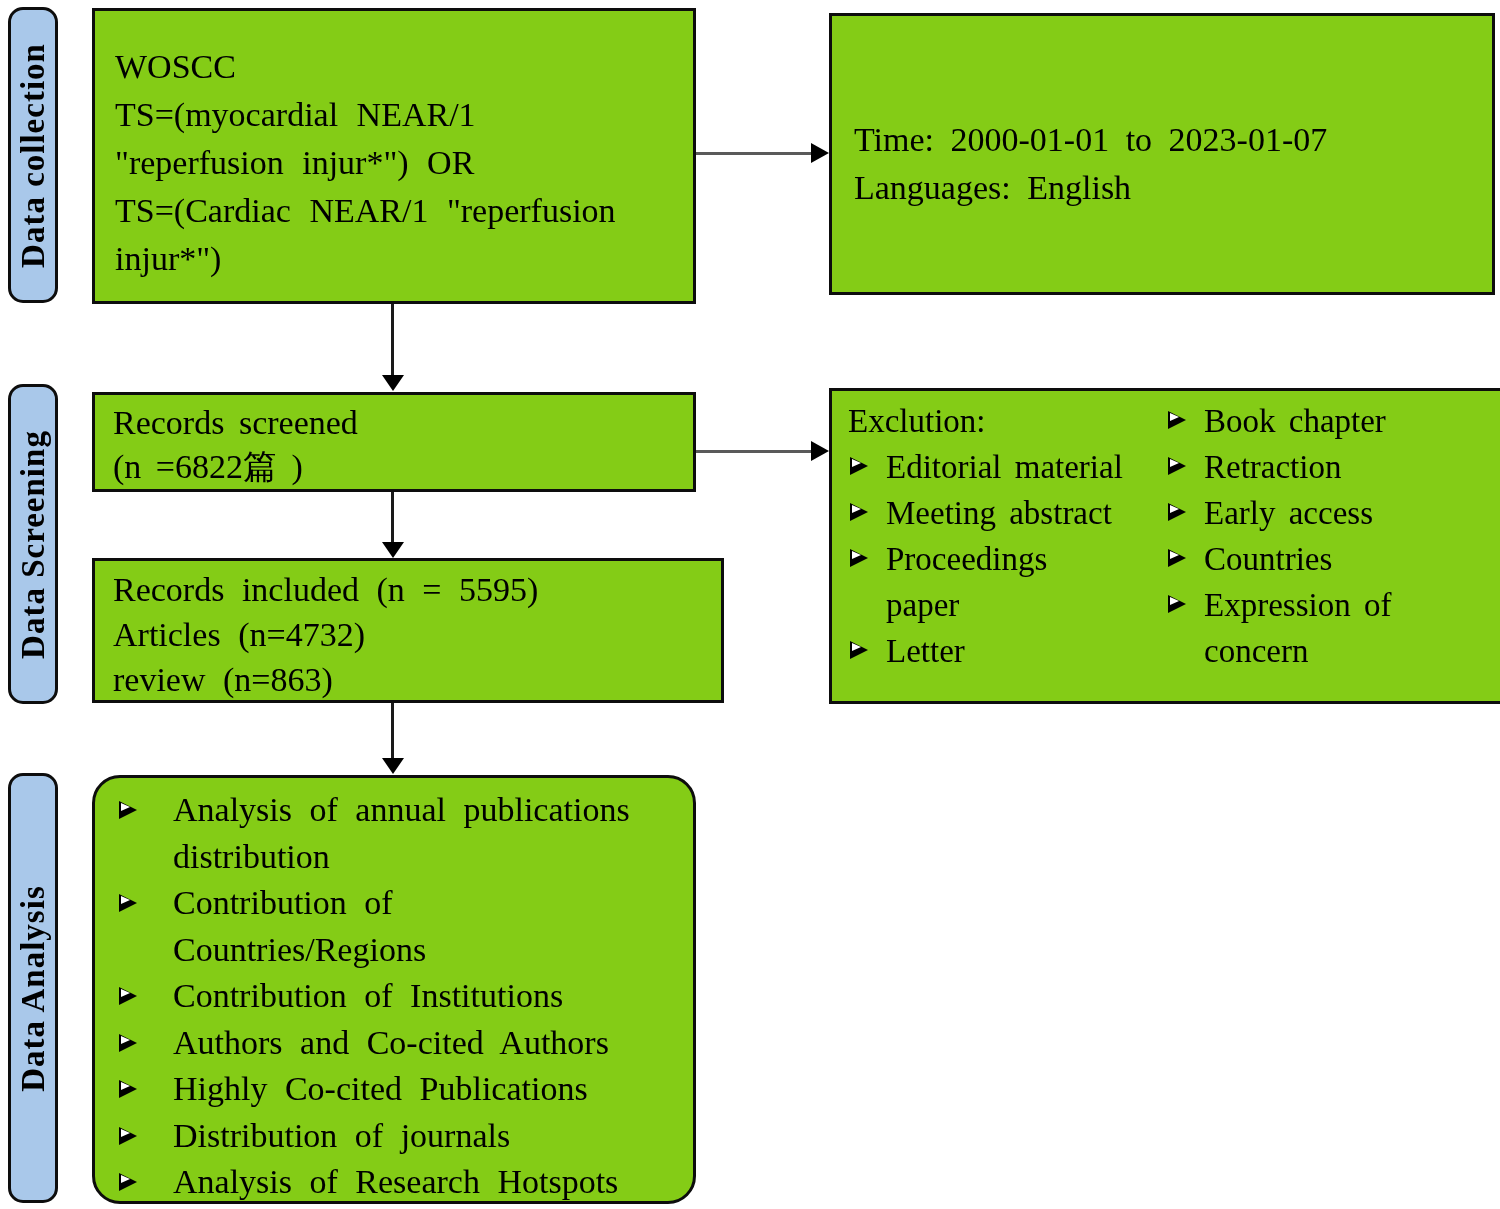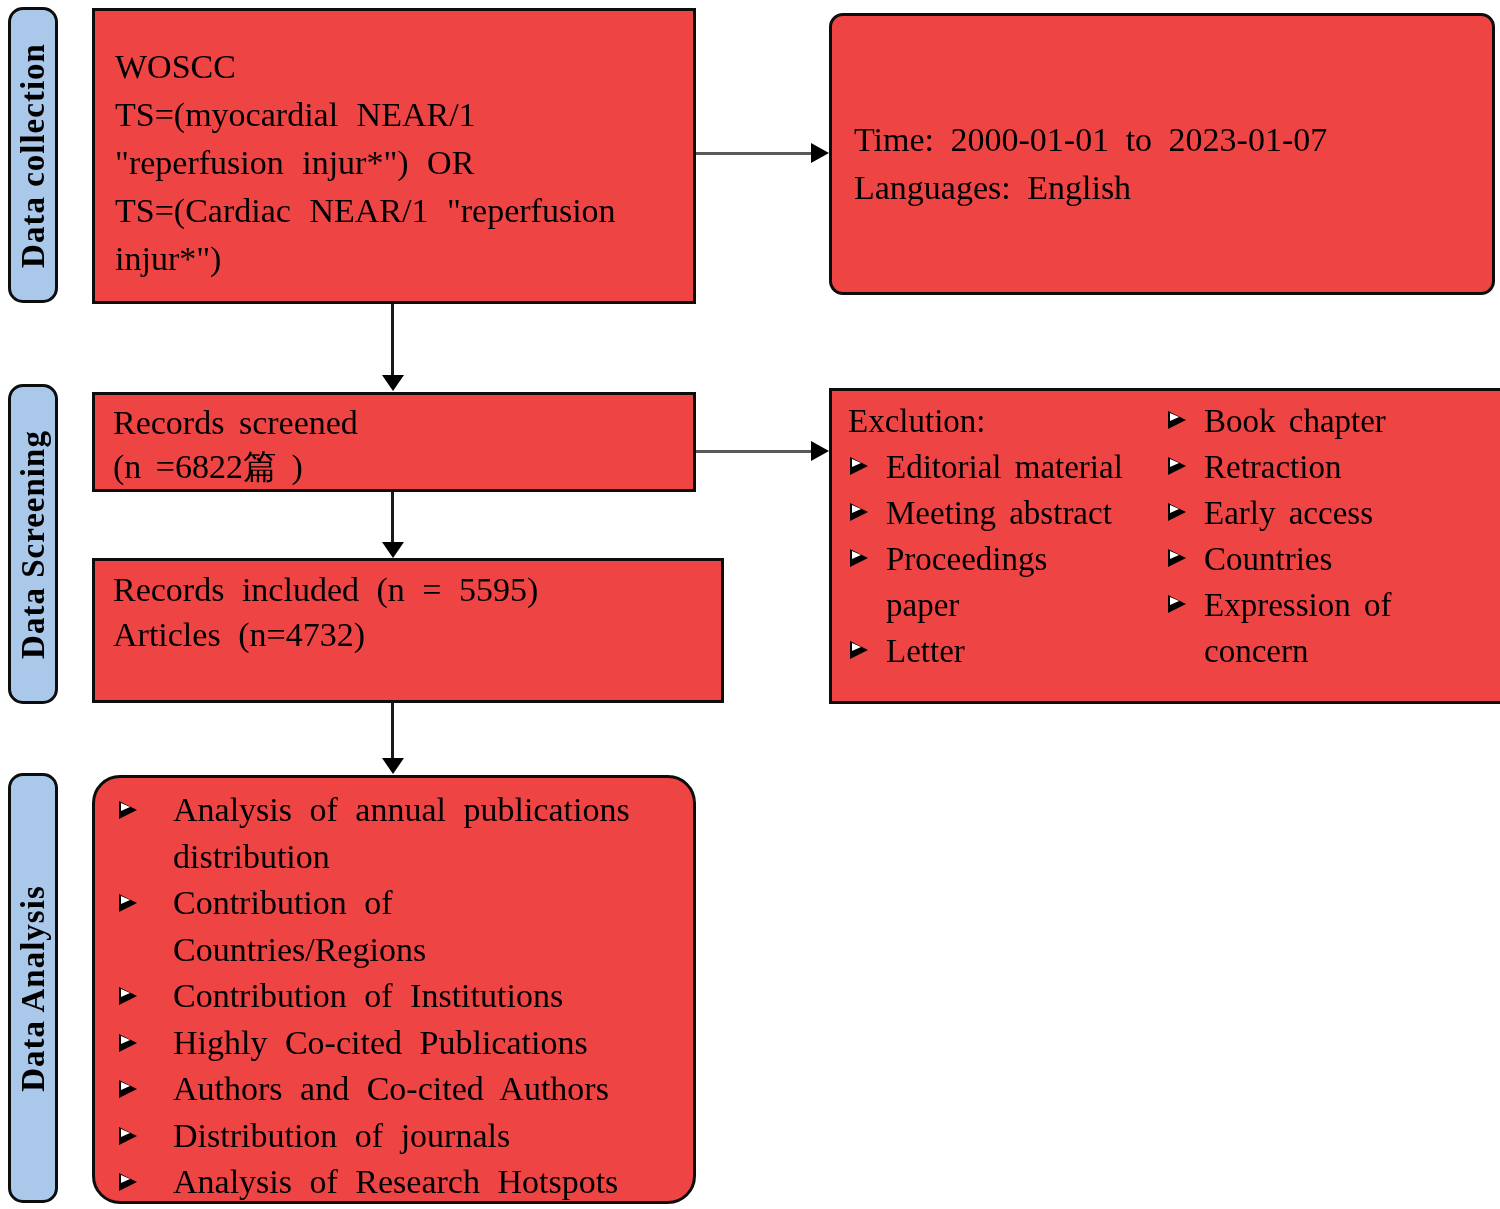--- a/index.html
+++ b/index.html
@@ -23,26 +23,26 @@
     transform:rotate(-90deg);
     white-space:nowrap;
     font-weight:bold; font-size:33px; letter-spacing:1px;
   }
   #stage-collection { top:7px;   height:296px; }
   #stage-screening  { top:384px; height:320px; }
   #stage-analysis   { top:773px; height:430px; }
 
   
   .box {
-    position:absolute; background:#ef4444;
+    position:absolute; background:#84cc16;
     border:3px solid #0d0d0d;
     font-size:34px; line-height:48px;
   }
   #box-search   { left:92px;  top:8px;   width:604px; height:296px; padding:32px 8px 0 20px;  word-spacing:10px; }
-  #box-criteria { left:829px; top:13px;  width:666px; height:282px; padding:100px 8px 0 22px; word-spacing:8px;border-radius:14px; }
+  #box-criteria { left:829px; top:13px;  width:666px; height:282px; padding:100px 8px 0 22px; word-spacing:8px; }
   #box-screened { left:92px;  top:392px; width:604px; height:100px; padding:6px 8px 0 18px;  line-height:44px; word-spacing:6px; }
   #box-included { left:92px;  top:558px; width:632px; height:145px; padding:6px 8px 0 18px;  line-height:45px; word-spacing:9px; }
   #box-exclusion{ left:829px; top:388px; width:736px; height:316px; font-size:33px; line-height:46px; }
   #box-analysis { left:92px;  top:775px; width:604px; height:429px;border-radius:28px; }
 
   .tline { white-space:pre-line; }
 
   
   .exc-col { position:absolute; top:7px; }
   .exc-left  { left:16px;  width:316px; }
@@ -120,20 +120,21 @@
   </div>
 
   <div class="box" id="box-screened">
     <div class="tline">Records screened</div>
     <div class="tline">(n =6822篇 )</div>
   </div>
 
   <div class="box" id="box-included">
     <div class="tline">Records included (n = 5595)</div>
     <div class="tline">Articles (n=4732)</div>
+    <div class="tline">review (n=863)</div>
   </div>
 
   <div class="box" id="box-exclusion">
     <div class="exc-col exc-left">
       <div class="exc-title">Exclution:</div>
       <ul class="blist">
         <li><span class="bullet"></span><span class="tline">Editorial material</span></li>
         <li><span class="bullet"></span><span class="tline">Meeting abstract</span></li>
         <li><span class="bullet"></span><span class="tline">Proceedings
 paper</span></li>
@@ -152,22 +153,22 @@
     </div>
   </div>
 
   <div class="box" id="box-analysis">
     <ul class="blist">
       <li><span class="bullet"></span><span class="tline">Analysis of annual publications
 distribution</span></li>
       <li><span class="bullet"></span><span class="tline">Contribution of
 Countries/Regions</span></li>
       <li><span class="bullet"></span><span class="tline">Contribution of Institutions</span></li>
+      <li><span class="bullet"></span><span class="tline">Authors and Co-cited Authors</span></li>
       <li><span class="bullet"></span><span class="tline">Highly Co-cited Publications</span></li>
-      <li><span class="bullet"></span><span class="tline">Authors and Co-cited Authors</span></li>
       <li><span class="bullet"></span><span class="tline">Distribution of journals</span></li>
       <li><span class="bullet"></span><span class="tline">Analysis of Research Hotspots</span></li>
     </ul>
   </div>
 
   <div>
     <div class="hline" style="left:696px; top:152px; width:118px;"></div>
     <div class="head-right" style="left:811px; top:143px;"></div>
   </div>
   <div>

